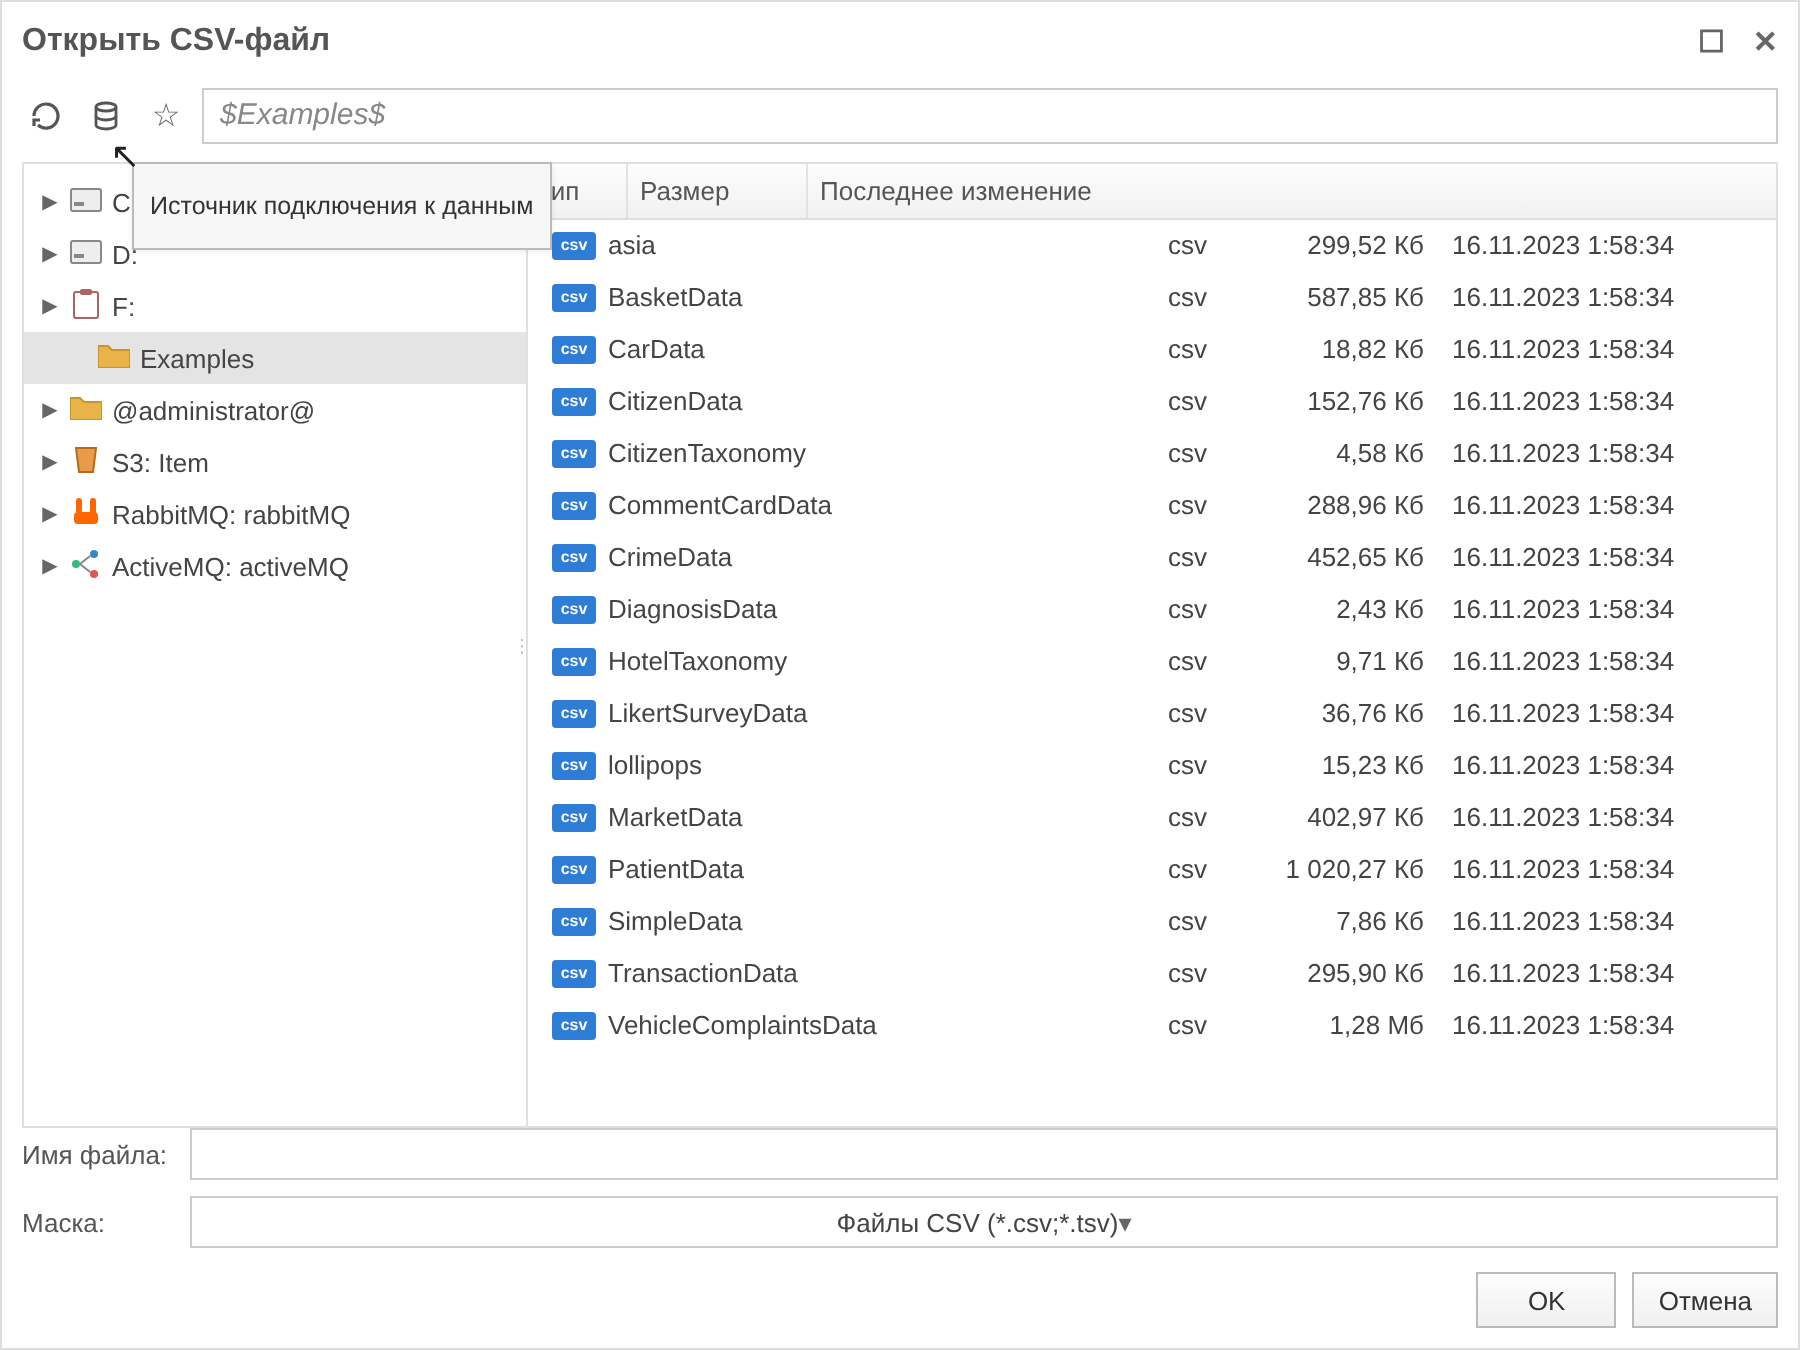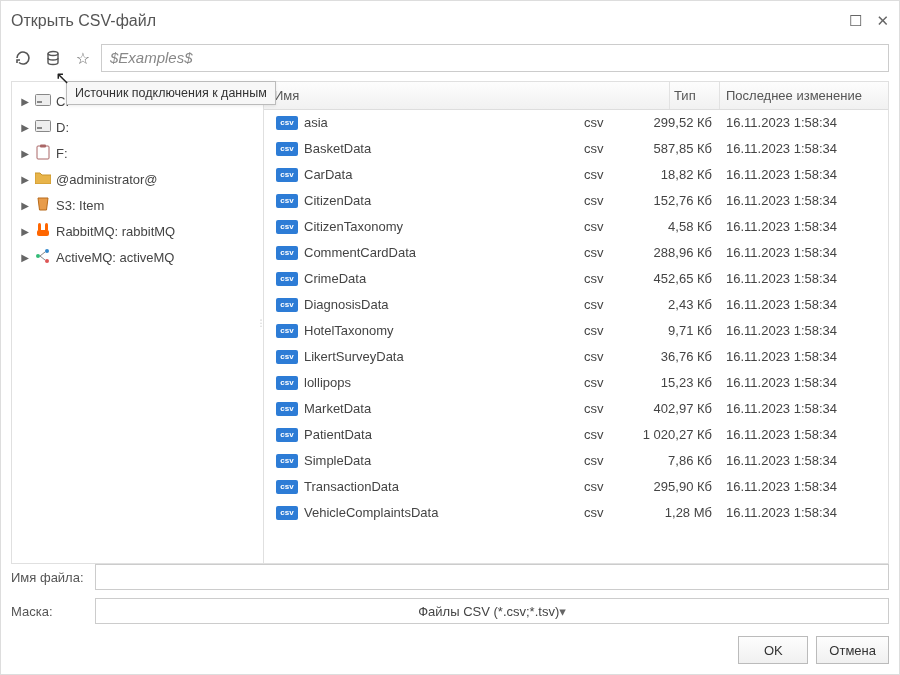--- a/index.html
+++ b/index.html
@@ -18,20 +18,21 @@
     border: 1px solid #ddd;
     display: flex;
     flex-direction: column;
     background: #fff;
     padding: 6px 10px 10px 10px;
   }
   .titlebar {
     display: flex;
     align-items: center;
     height: 28px;
+    font-weight: bold;
   }
   .titlebar .title {
     font-size: 16px;
     color: #555;
   }
   .titlebar .winctrls {
     margin-left: auto;
     display: flex;
     gap: 14px;
     color: #666;
@@ -64,21 +65,21 @@
     font-size: 15px;
     line-height: 26px;
     background: #fff;
   }
   .tooltip {
     position: absolute;
     top: 40px;
     left: 55px;
     border: 1px solid #bbb;
     background: #f7f7f7;
-    padding: 4px 8px;
+    padding: 14px 8px;
     font-size: 12.5px;
     color: #333;
     z-index: 10;
     white-space: nowrap;
     box-shadow: 0 1px 3px rgba(0,0,0,0.08);
   }
   .cursor {
     position: absolute;
     top: 26px;
     left: 44px;
@@ -266,20 +267,27 @@
           <span>D:</span>
         </div>
         <div class="tree-item">
           <span class="expander">▶</span>
           <span class="ticon"><svg width="14" height="16" viewBox="0 0 14 16">
               <rect x="1" y="2" width="12" height="13" rx="1" fill="#fff" stroke="#a66"></rect>
               <rect x="4" y="0.5" width="6" height="3" rx="1" fill="#a66"></rect>
             </svg></span>
           <span>F:</span>
         </div>
+        <div class="tree-item selected" style="padding-left: 22px;">
+          <span class="expander"></span>
+          <span class="ticon"><svg width="16" height="13" viewBox="0 0 16 13">
+              <path d="M0 2h5l2 2h9v9H0z" fill="#e8b44a" stroke="#c9952a"></path>
+            </svg></span>
+          <span>Examples</span>
+        </div>
         <div class="tree-item">
           <span class="expander">▶</span>
           <span class="ticon"><svg width="16" height="13" viewBox="0 0 16 13">
               <path d="M0 2h5l2 2h9v9H0z" fill="#e8b44a" stroke="#c9952a"></path>
             </svg></span>
           <span>@administrator@</span>
         </div>
         <div class="tree-item">
           <span class="expander">▶</span>
           <span class="ticon"><svg width="14" height="15" viewBox="0 0 14 15">
@@ -303,22 +311,22 @@
               <circle cx="12" cy="3" r="2" fill="#38c"></circle>
               <circle cx="12" cy="13" r="2" fill="#d55"></circle>
               <path d="M5 8L10 4M5 8L10 12" stroke="#888"></path>
             </svg></span>
           <span>ActiveMQ: activeMQ</span>
         </div>
       </div>
     <div class="splitter">⋮</div>
     <div class="filelist">
       <div class="flhead">
-        <div class="col-name">Имя</div>
         <div class="col-type">Тип</div>
+        <div class="col-size">Размер</div>
         <div class="col-mod">Последнее изменение</div>
       </div>
       <div class="flbody" id="flbody">
           <div class="frow">
             <div class="col-name">
               <span class="csv-badge">csv</span>
               <span>asia</span>
             </div>
             <div class="col-type">csv</div>
             <div class="col-size">299,52 Кб</div>

